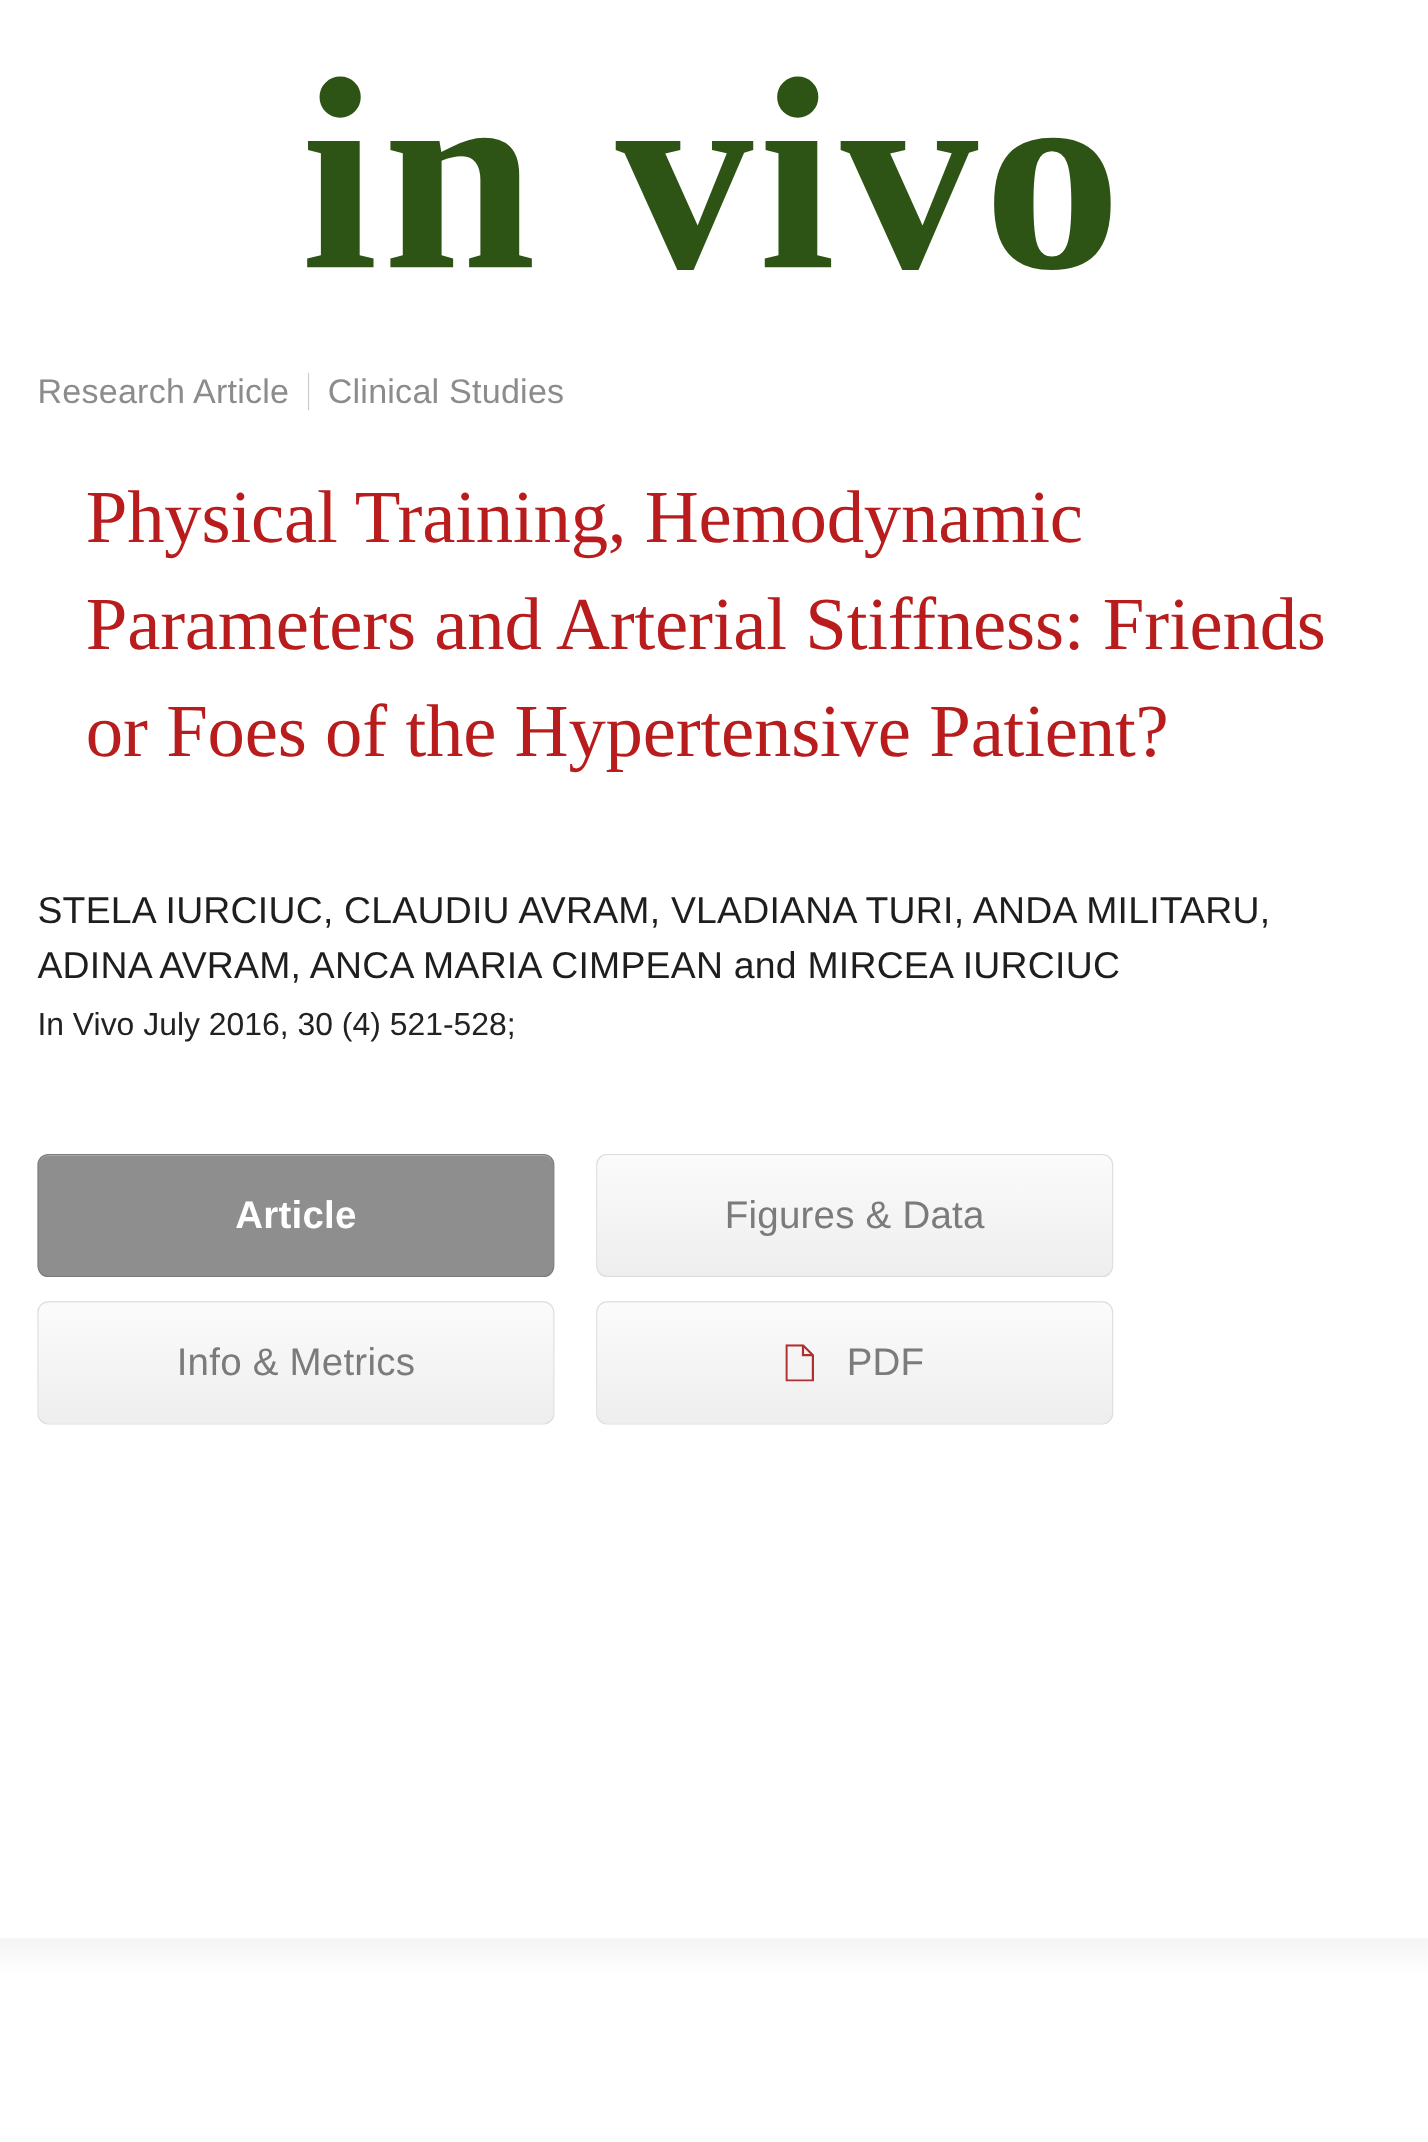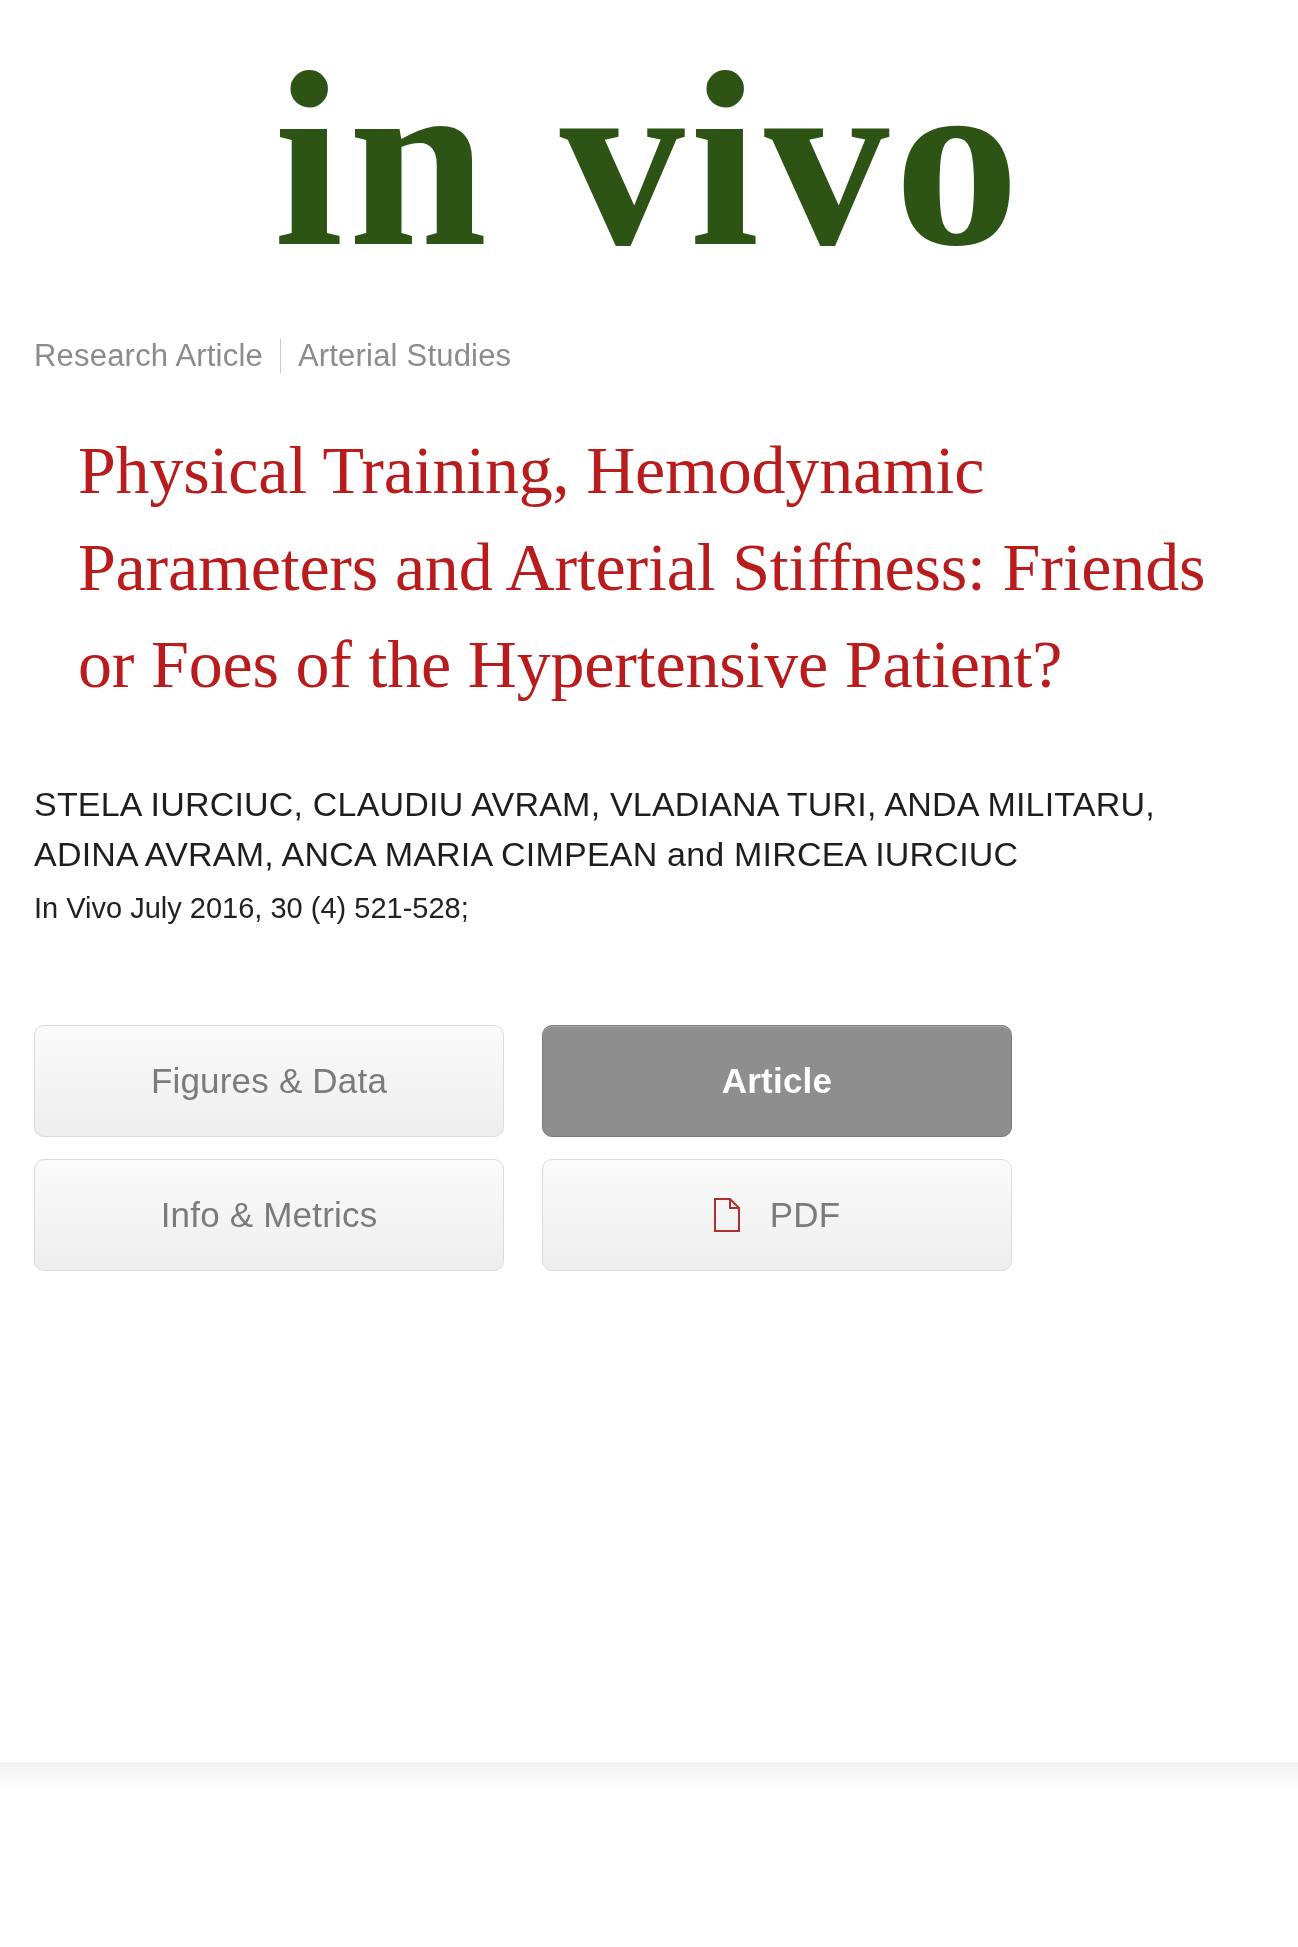--- a/index.html
+++ b/index.html
@@ -71,21 +71,21 @@
     font-size: 68px;
     line-height: 97px;
     color: #b91c1c;
     letter-spacing: -0.2px;
     margin-left: 44px;
   }
 
   
   .authors {
     padding: 0 34px;
-    margin-top: 66px;
+    margin-top: 90px;
     font-size: 34px;
     line-height: 50px;
     color: #1e1e1e;
     letter-spacing: 0.2px;
   }
 
   
   .citation {
     padding: 0 34px;
     margin-top: 10px;
@@ -155,39 +155,39 @@
 
 <div class="page">
 
   <div class="masthead">
     <div class="logo-text">in vivo</div>
   </div>
 
   <div class="kicker">
     <span>Research Article</span>
     <span class="divider"></span>
-    <span>Arterial Studies</span>
+    <span>Clinical Studies</span>
   </div>
 
   <h1 class="article-title">Physical Training, Hemodynamic Parameters and Arterial Stiffness: Friends or Foes of the Hypertensive Patient?</h1>
 
   <div class="authors">STELA IURCIUC, CLAUDIU AVRAM, VLADIANA TURI, ANDA MILITARU, ADINA AVRAM, ANCA MARIA CIMPEAN and MIRCEA IURCIUC</div>
 
   <div class="citation">In Vivo July 2016, 30 (4) 521-528;</div>
 
   <div class="band"></div>
 
   <div class="tabs">
+
+    <div class="tab-btn active">
+      <span>Article</span>
+    </div>
 
     <div class="tab-btn inactive">
       <span>Figures &amp; Data</span>
-    </div>
-
-    <div class="tab-btn active">
-      <span>Article</span>
     </div>
 
     <div class="tab-btn inactive">
       <span>Info &amp; Metrics</span>
     </div>
 
     <div class="tab-btn inactive">
       <span class="pdf-wrap">
         <span class="pdf-icon">
           <svg width="26" height="34" viewBox="0 0 26 34" xmlns="http://www.w3.org/2000/svg">

